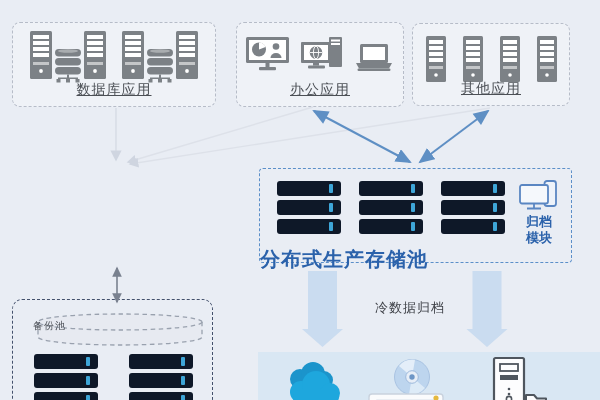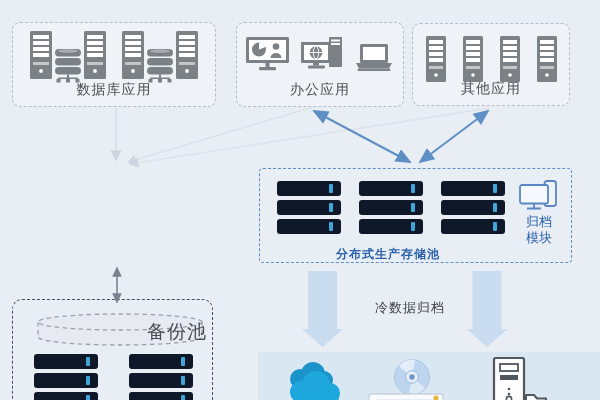--- a/index.html
+++ b/index.html
@@ -9,48 +9,48 @@
     --blue-text:#2b62ab; --label-text:#4b4f55; --arrow-wide:#cadcf0;
     --cylinder-fill:#e7eaf1; --cylinder-stroke:#99a1ae; --bserver-fill:#e2e6ee;
   }
   html,body{margin:0;padding:0;background:#fff;}
   .stage{position:relative;width:600px;height:400px;overflow:hidden;
     background:var(--background);
     font-family:"Liberation Sans","DejaVu Sans",sans-serif;}
   .box{position:absolute;box-sizing:border-box;}
   .dashed-gray{border:1.5px dashed var(--border-gray);border-radius:8px;background:var(--box-fill);}
   .box-label{position:absolute;left:0;right:0;bottom:7px;text-align:center;
-    font-size:14px;color:var(--label-text);letter-spacing:1px;}
+    font-size:14px;color:var(--label-text);letter-spacing:1px;text-decoration:underline;}
   .icon-row{display:flex;justify-content:center;}
   .db-row{gap:16px;padding-top:8px;}
   .db-group{display:flex;gap:3px;align-items:flex-start;}
   .db-ico{margin-top:17px;}
   .office-row{gap:11px;padding-top:14px;align-items:flex-end;}
   .other-row{gap:17px;padding-top:12px;}
   #box-bserver{left:53px;top:166px;width:123px;height:98px;
     border:1.5px dashed #b2b8c4;border-radius:8px;background:var(--bserver-fill);}
   #box-bserver svg{display:block;margin:18px auto 0;}
   #box-pool{left:259px;top:168px;width:313px;height:95px;
     border:1.6px dashed var(--border-blue);border-radius:4px;}
   .rack-grid{position:absolute;display:grid;}
   .pool-grid{left:17px;top:12px;grid-template-columns:repeat(3,64px);grid-auto-rows:15px;gap:4px 18px;}
   .bpool-grid{left:21px;top:54px;grid-template-columns:repeat(2,64px);grid-auto-rows:15px;gap:4px 31px;}
   .rack{position:relative;background:var(--rack-body);border-radius:3px;}
   .rack i{position:absolute;right:8px;top:3px;width:4px;height:9px;border-radius:1px;
     background:var(--rack-led);}
-  .pool-label{position:absolute;left:0;top:77px;width:256px;text-align:center;
-    font-size:12px;font-weight:bold;color:var(--blue-text);letter-spacing:1px;}
+  .pool-label{position:absolute;left:0;top:77px;width:256px;
+    font-size:20px;font-weight:bold;color:var(--blue-text);letter-spacing:1px;}
   .archive-ico{position:absolute;right:14px;top:11px;}
   .archive-label{position:absolute;right:5px;top:45px;width:54px;text-align:center;
-    font-size:13px;font-weight:normal;line-height:1.25;color:var(--blue-text);}
+    font-size:13px;font-weight:bold;line-height:1.25;color:var(--blue-text);}
   #box-bpool{left:12px;top:299px;width:201px;height:110px;
     border:1.6px dashed var(--border-dark);border-radius:10px;}
   .cylinder{position:absolute;left:20px;top:12px;}
-  .cylinder-label{position:absolute;left:20px;top:19px;width:174px;text-align:right;
-    font-size:19px;color:#4a4e55;letter-spacing:1px;}
+  .cylinder-label{position:absolute;left:20px;top:19px;width:174px;text-align:left;
+    font-size:10px;color:#4a4e55;letter-spacing:1px;}
   #panel{left:258px;top:352px;width:342px;height:60px;background:var(--panel-bg);}
   #panel svg{position:absolute;}
   .cold-label{position:absolute;left:335px;top:299px;width:150px;text-align:center;
     font-size:13px;color:#3b3e44;letter-spacing:1px;}
   .connectors{position:absolute;left:0;top:0;z-index:6;pointer-events:none;}
   .ico{display:block;}
 </style>
 </head>
 <body>
 

